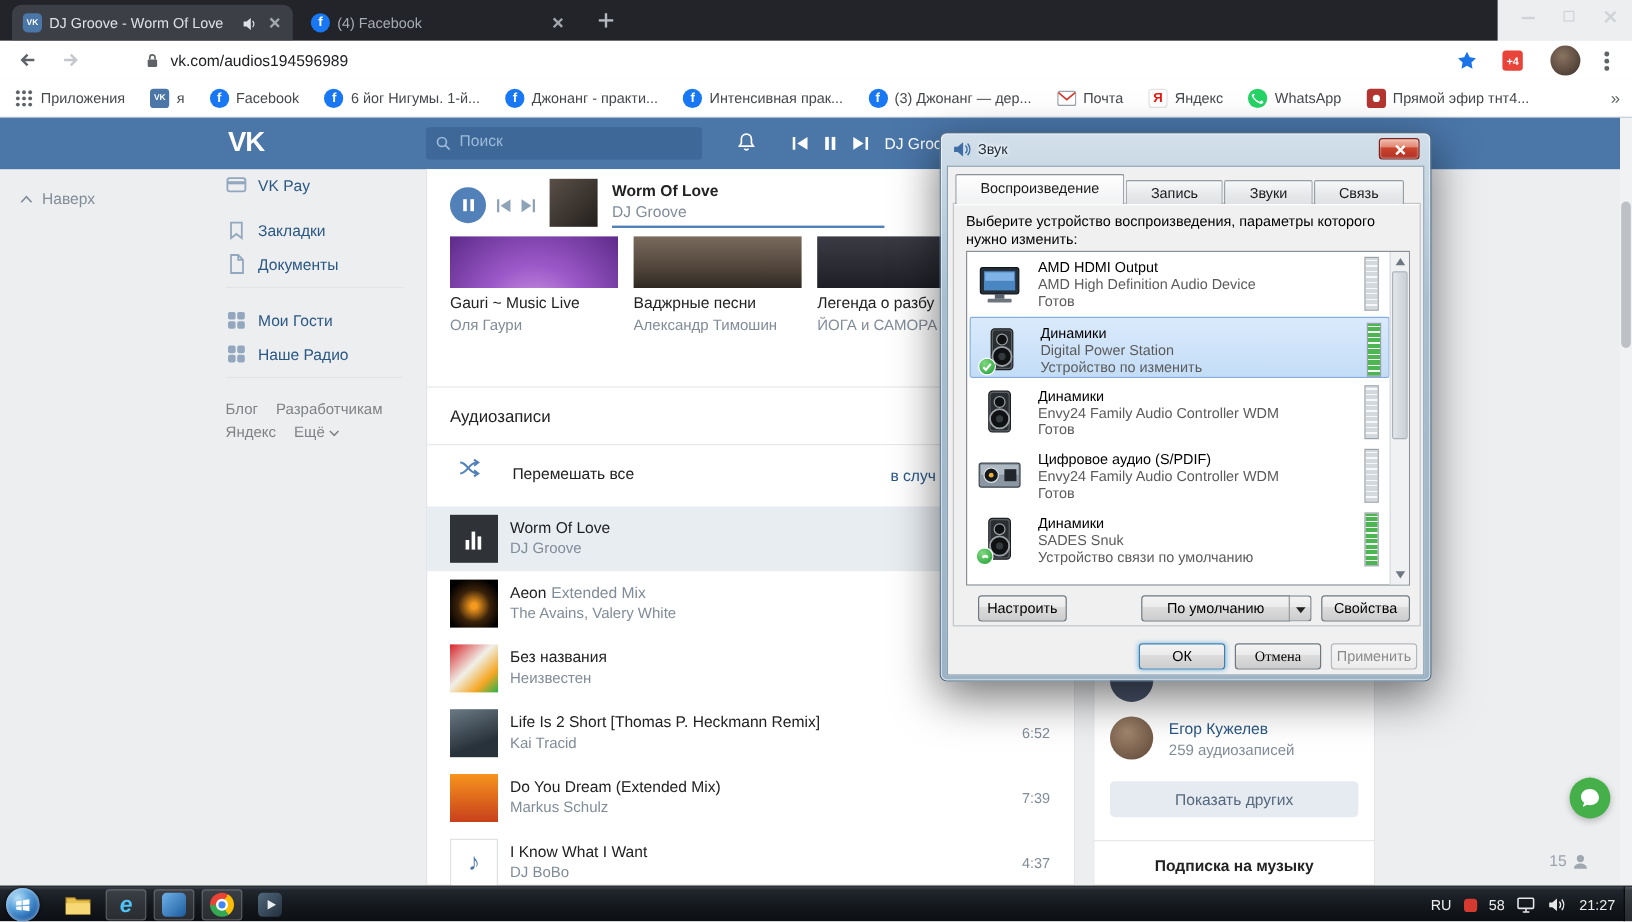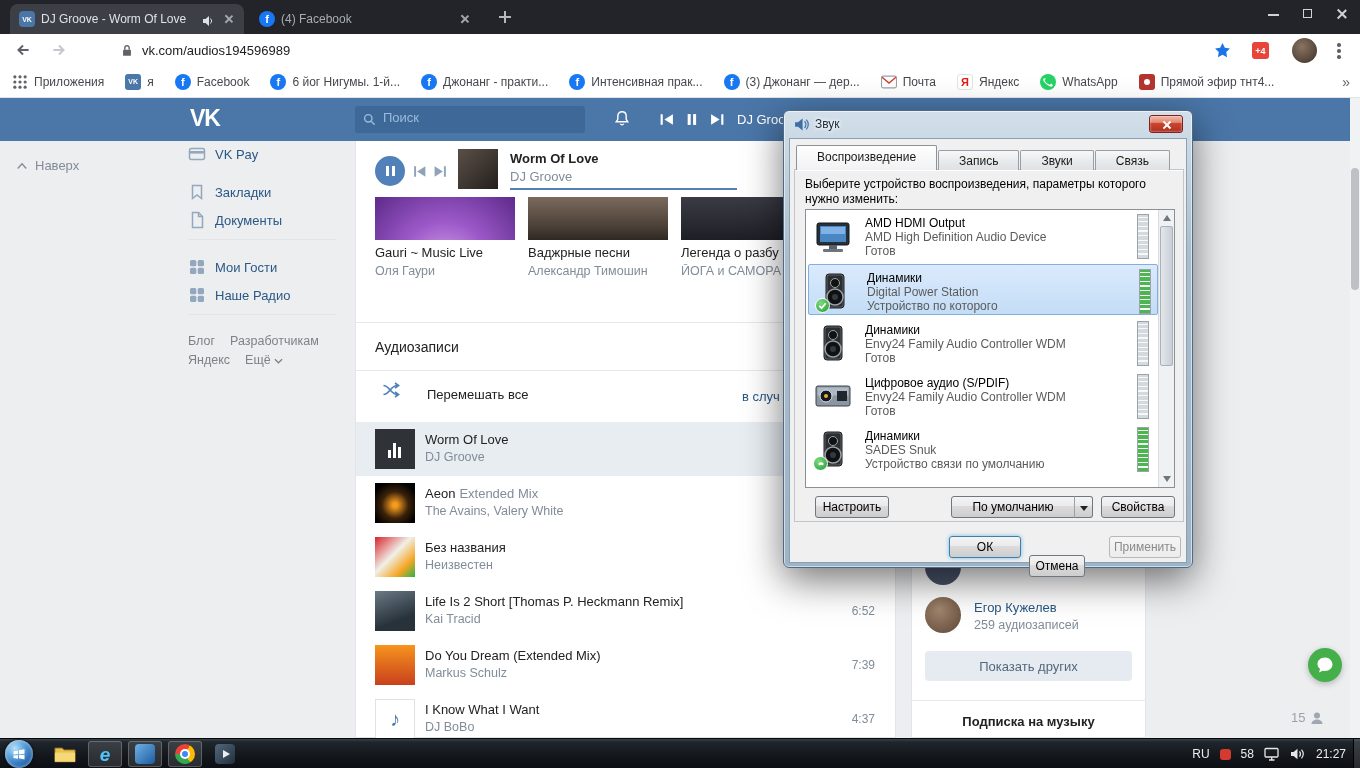--- a/index.html
+++ b/index.html
@@ -1,21 +1,21 @@
 <!DOCTYPE html>
 <html><head>
 <meta charset="utf-8">
 <style>
   * { margin:0; padding:0; box-sizing:border-box; }
   body { font-family:"Liberation Sans","DejaVu Sans",sans-serif; }
   .screen { position:relative; width:1360px; height:768px; overflow:hidden; background:#edeef0; }
   .ab { position:absolute; }
 
   
-  .tabstrip { left:0; top:0; width:1360px; height:34px; background:#22242a; }
+  .tabstrip { left:0; top:0; width:1248px; height:34px; background:#22242a; }
   .tab { top:4px; height:30px; border-radius:8px 8px 0 0; }
   .tab.t1 { left:10px; width:234px; background:#3c3f46; }
   .tab.t2 { left:250px; width:230px; }
   .tabfav { left:9px; top:7px; width:16px; height:16px; border-radius:4px; display:flex; align-items:center; justify-content:center; font-size:7px; font-weight:bold; color:#fff; }
   .fav-vk { background:#4a76a8; }
   .fav-fb { background:#1877f2; border-radius:8px; font-size:11px; }
   .tabtitle { left:31px; top:8px; font-size:12px; color:#dfe1e5; width:150px; white-space:nowrap; overflow:hidden; }
   .tab.t2 .tabtitle { color:#a8acb4; width:168px; }
   .tabspk { right:30px; top:9px; }
   .xico { width:14px; height:14px; }
@@ -147,21 +147,21 @@
   .wsar { left:4px; width:0; height:0; border-left:4px solid transparent; border-right:4px solid transparent; }
   .wsup { top:5px; border-bottom:6px solid #6f7780; }
   .wsdn { bottom:5px; border-top:6px solid #6f7780; }
   .wbtn { font-size:12px; height:22px; line-height:20px; text-align:center; color:#000; background:linear-gradient(#f4f4f4 0%,#eaeaea 45%,#dcdcdc 46%,#cdcdcd 100%); border:1px solid #6f7880; border-radius:3px; }
   .bconf { left:20px; top:326px; width:74px; }
   .bdef  { left:156px; top:326px; width:124px; border-radius:3px 0 0 3px; }
   .bdefarr { left:279px; top:326px; width:19px; border-radius:0 3px 3px 0; border-left:1px solid #9aa0a6; }
   .bdefarr i { position:absolute; left:5px; top:9px; border-left:4px solid transparent; border-right:4px solid transparent; border-top:5px solid #222; }
   .bprops { left:306px; top:326px; width:74px; }
   .bok { left:159px; top:397px; width:72px; border-color:#3c7fb1; box-shadow:0 0 4px #7ab8e0; }
-  .bcancel { left:239px; top:416px; width:56px; }
+  .bcancel { left:239px; top:397px; width:72px;font-family:Liberation Serif, serif; }
   .bapply { left:319px; top:397px; width:72px; color:#8a8a8a; background:linear-gradient(#f5f5f5,#ececec); border-color:#b5b8bc; }
 
   
   .tbar { left:0; top:738px; width:1360px; height:30px; background:linear-gradient(#3a424c 0%,#20262d 10%,#14181d 55%,#0c0f13 100%); border-top:1px solid #060809; z-index:200; }
   .orb { left:5px; top:1px; width:28px; height:28px; border-radius:50%; background:radial-gradient(circle at 35% 30%,#b9e0f7 0%,#5aa2dd 35%,#1d5fa8 70%,#0a3a72 100%); box-shadow:inset 0 0 4px rgba(255,255,255,.7),0 0 3px rgba(0,0,0,.8); display:flex; align-items:center; justify-content:center; }
   .tslot { top:2px; width:34px; height:26px; display:flex; align-items:center; justify-content:center; border-radius:3px; }
   .tslot.run { background:rgba(255,255,255,.12); border:1px solid rgba(255,255,255,.22); }
   .ie-e { color:#4fc3f7; font-size:19px; font-weight:bold; font-style:italic; line-height:19px; }
   .appblue { width:20px; height:20px; border-radius:4px; background:linear-gradient(135deg,#6fb1e8,#1c5c9e); }
   .chrome { width:20px; height:20px; border-radius:50%; background:conic-gradient(from -90deg,#ea4335 0 33%,#fbbc05 0 66%,#34a853 0 100%); position:relative; }
@@ -539,21 +539,21 @@
                   <circle cx="20" cy="26" r="3" fill="#34393e"></circle>
                 </svg>
               <span class="badge ab">
                   <svg width="9" height="9" viewBox="0 0 10 10">
                     <path d="M1.5 5.5 4 8 8.5 2.5" stroke="#fff" stroke-width="2" fill="none"></path>
                   </svg>
                 </span>
             </span>
             <div class="dname ab">Динамики</div>
             <div class="ddesc ab">Digital Power Station</div>
-            <div class="dstat ab">Устройство по которого</div>
+            <div class="dstat ab">Устройство по изменить</div>
             <span class="meter on ab"></span>
           </div>
 
           <div class="drow ab" style="top:107px">
             <span class="dico ab">
               <svg width="40" height="40" viewBox="0 0 40 40">
                   <rect x="11" y="3" width="18" height="34" rx="3" fill="#5a5f64" stroke="#1c1e20"></rect>
                   <rect x="12.5" y="4.5" width="15" height="31" rx="2" fill="#2b2e31"></rect>
                   <circle cx="20" cy="12" r="4.5" fill="#0f1113" stroke="#9aa0a5"></circle>
                   <circle cx="20" cy="26" r="8" fill="#0f1113" stroke="#9aa0a5" stroke-width="1.5"></circle>

